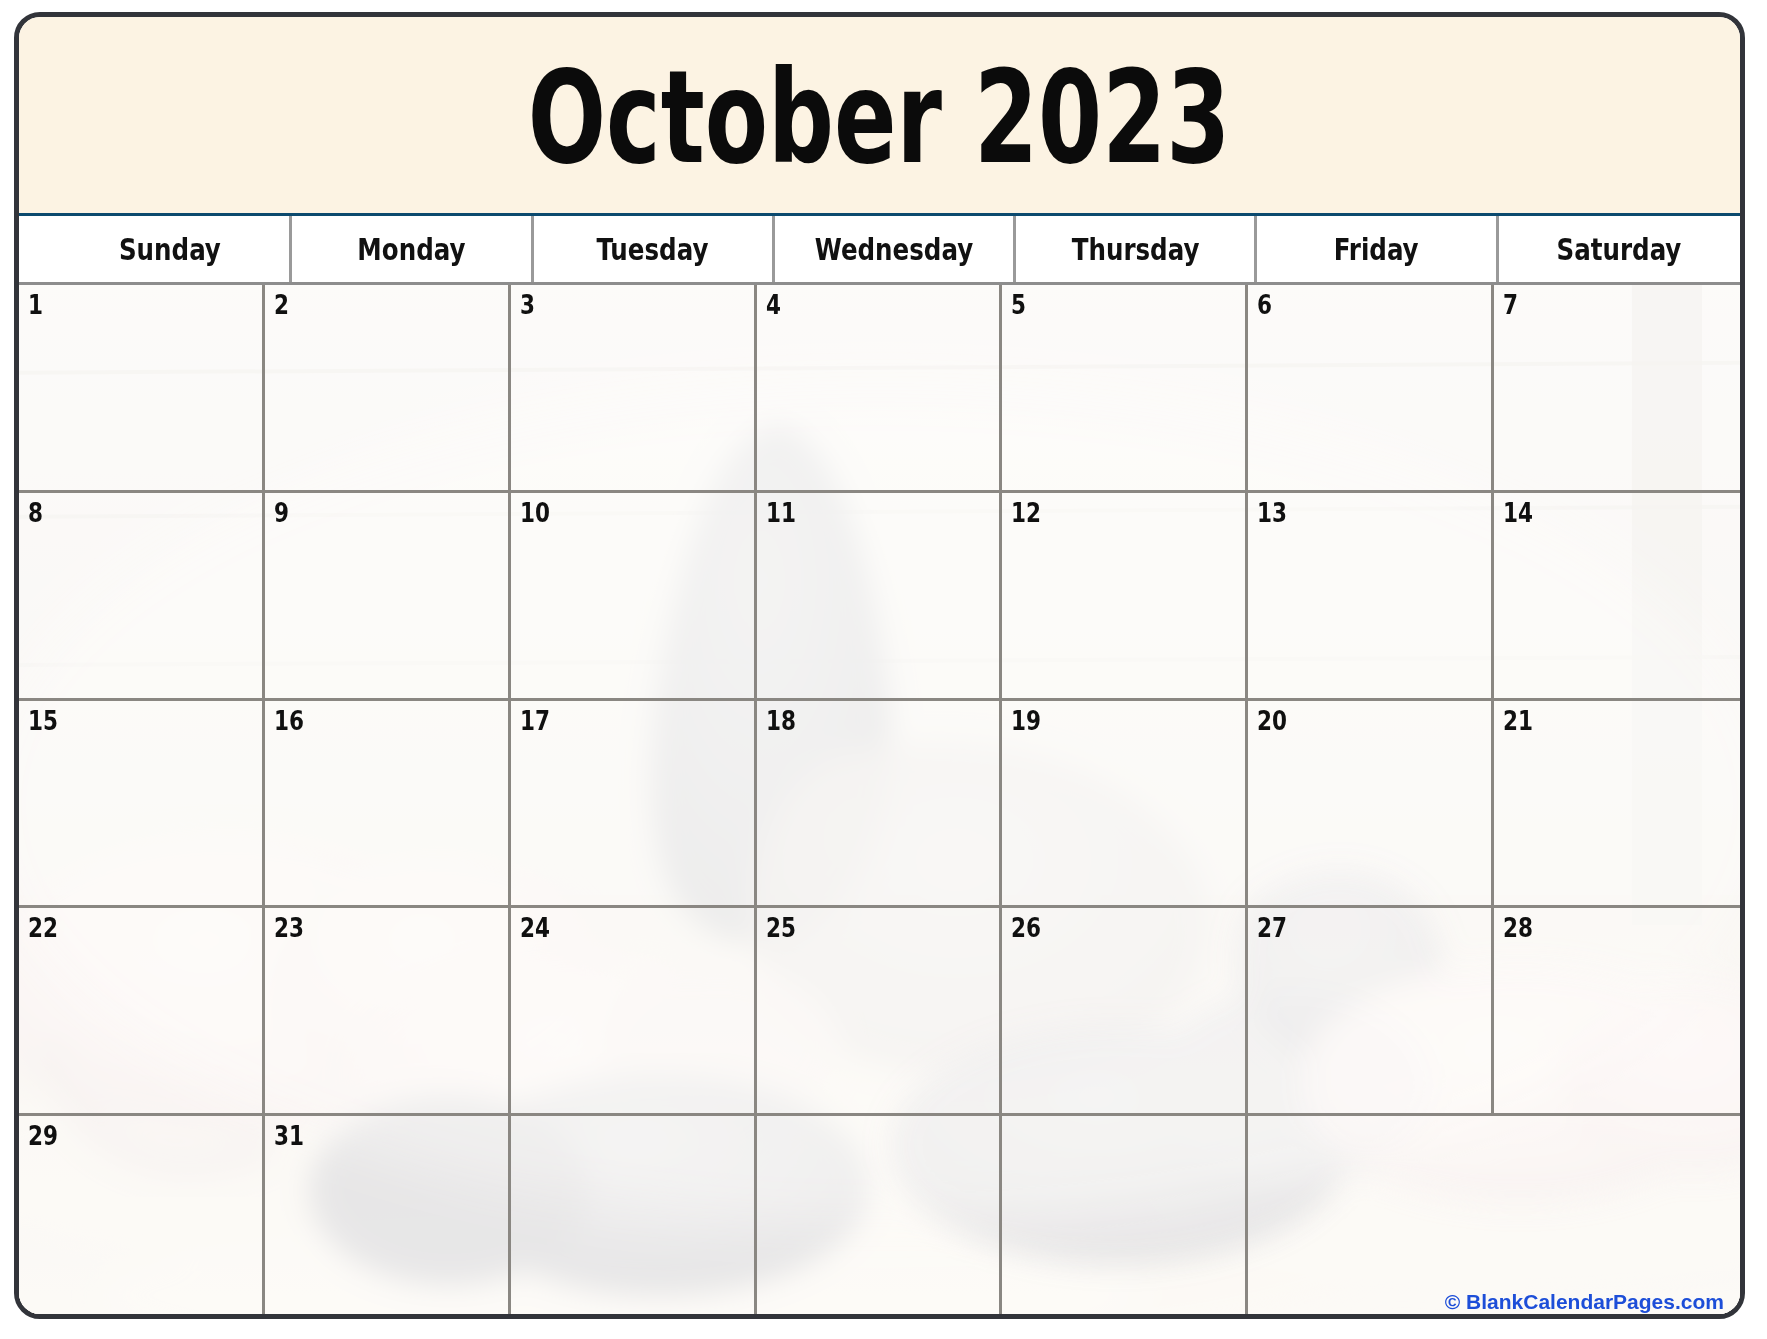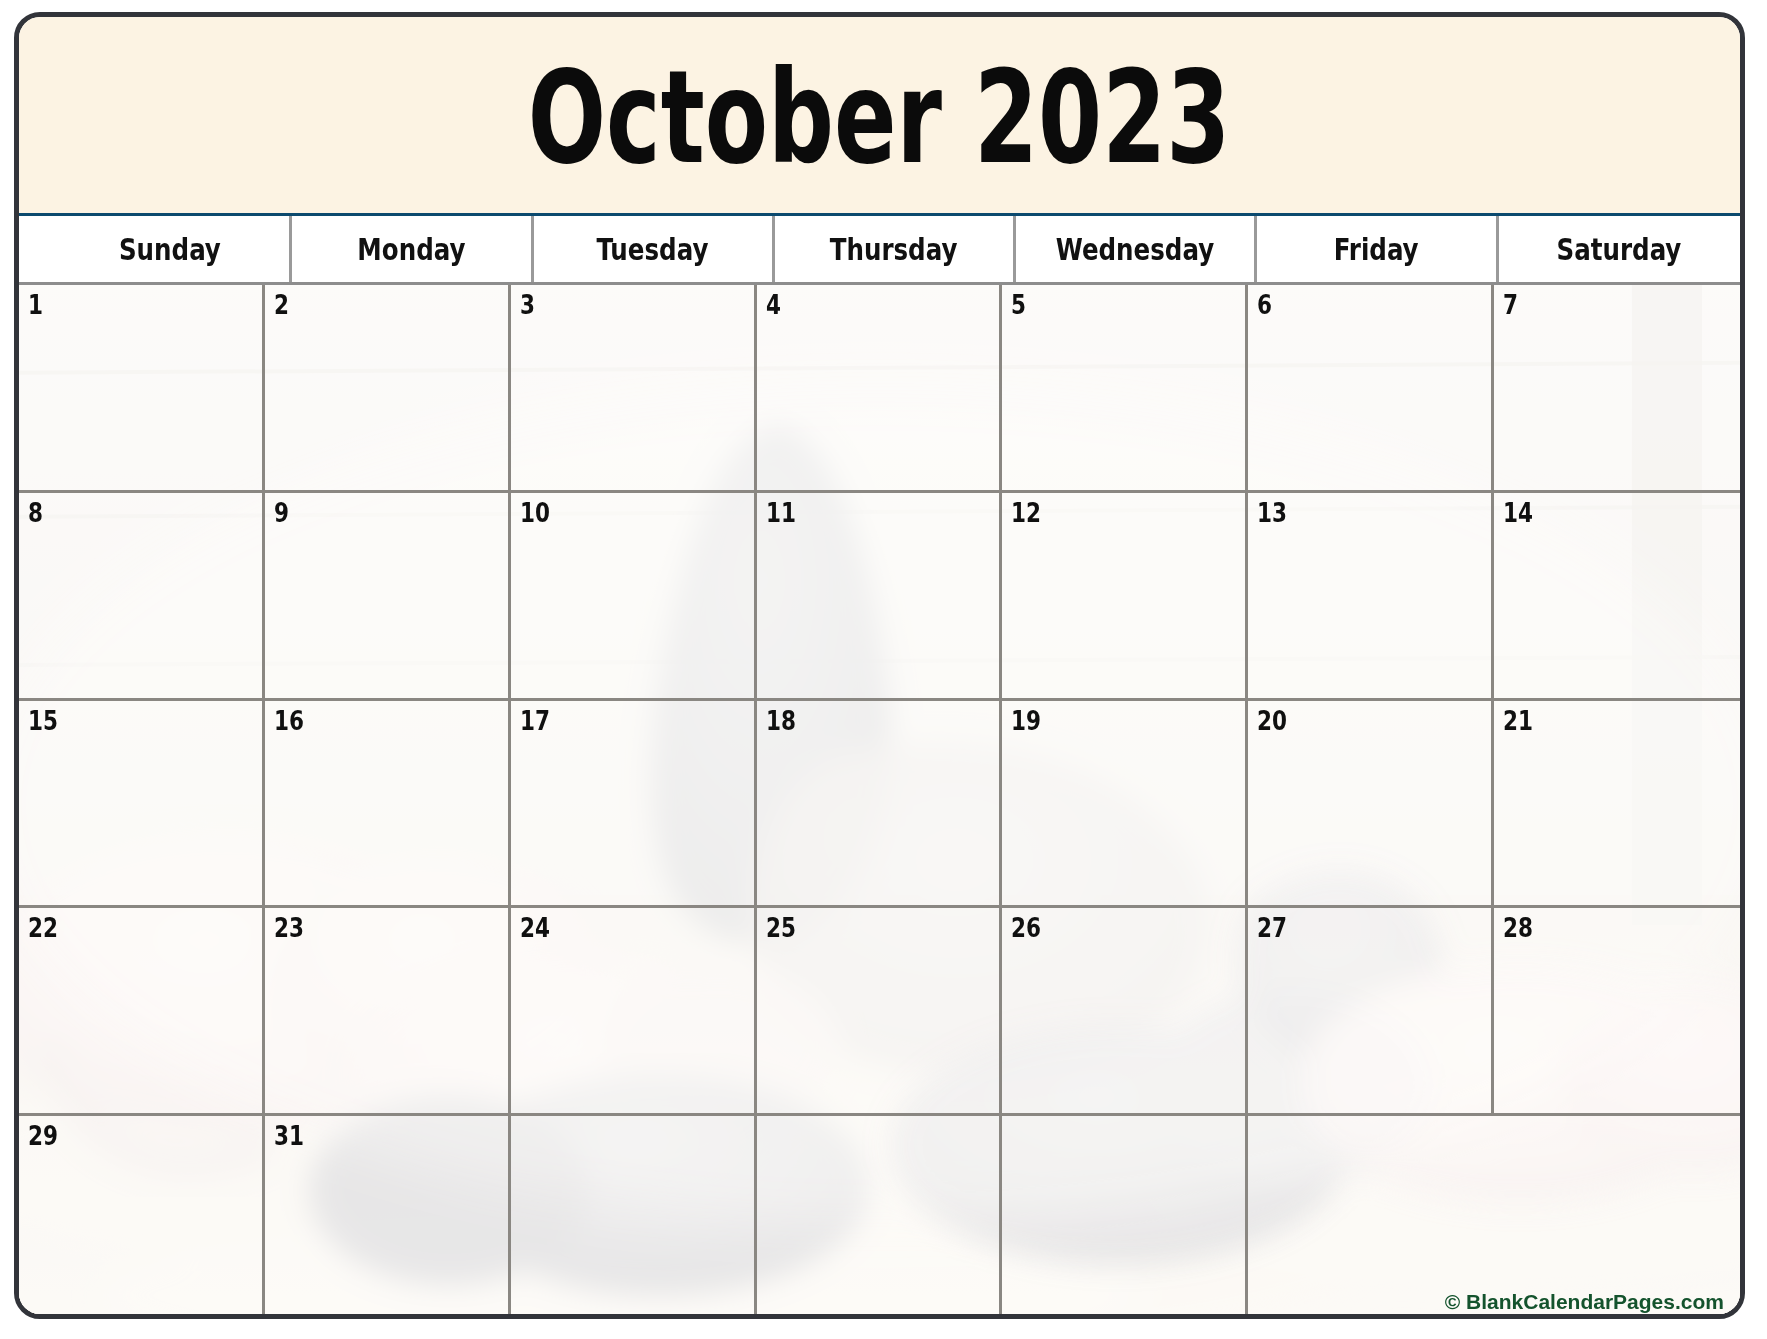--- a/index.html
+++ b/index.html
@@ -136,21 +136,21 @@
 
   
   #footer-credit {
     position: absolute;
     right: 16px;
     bottom: 10px;
     z-index: 5;
     font-family: "Liberation Sans", "DejaVu Sans", sans-serif;
     font-weight: 700;
     font-size: 21px;
-    color: #14532d;
+    color: #1d4ed8;
     white-space: nowrap;
   }
 </style>
 </head>
 <body>
 
 <div id="calendar-frame">
 
   <div id="title-band">
     <div id="month-title">October 2023</div>
@@ -160,24 +160,24 @@
     <div class="weekday-cell">
       <span class="weekday-label">Sunday</span>
     </div>
     <div class="weekday-cell">
       <span class="weekday-label">Monday</span>
     </div>
     <div class="weekday-cell">
       <span class="weekday-label">Tuesday</span>
     </div>
     <div class="weekday-cell">
+      <span class="weekday-label">Wednesday</span>
+    </div>
+    <div class="weekday-cell">
       <span class="weekday-label">Thursday</span>
-    </div>
-    <div class="weekday-cell">
-      <span class="weekday-label">Wednesday</span>
     </div>
     <div class="weekday-cell">
       <span class="weekday-label">Friday</span>
     </div>
     <div class="weekday-cell">
       <span class="weekday-label">Saturday</span>
     </div>
   </div>
 
   <div id="grid-body">

